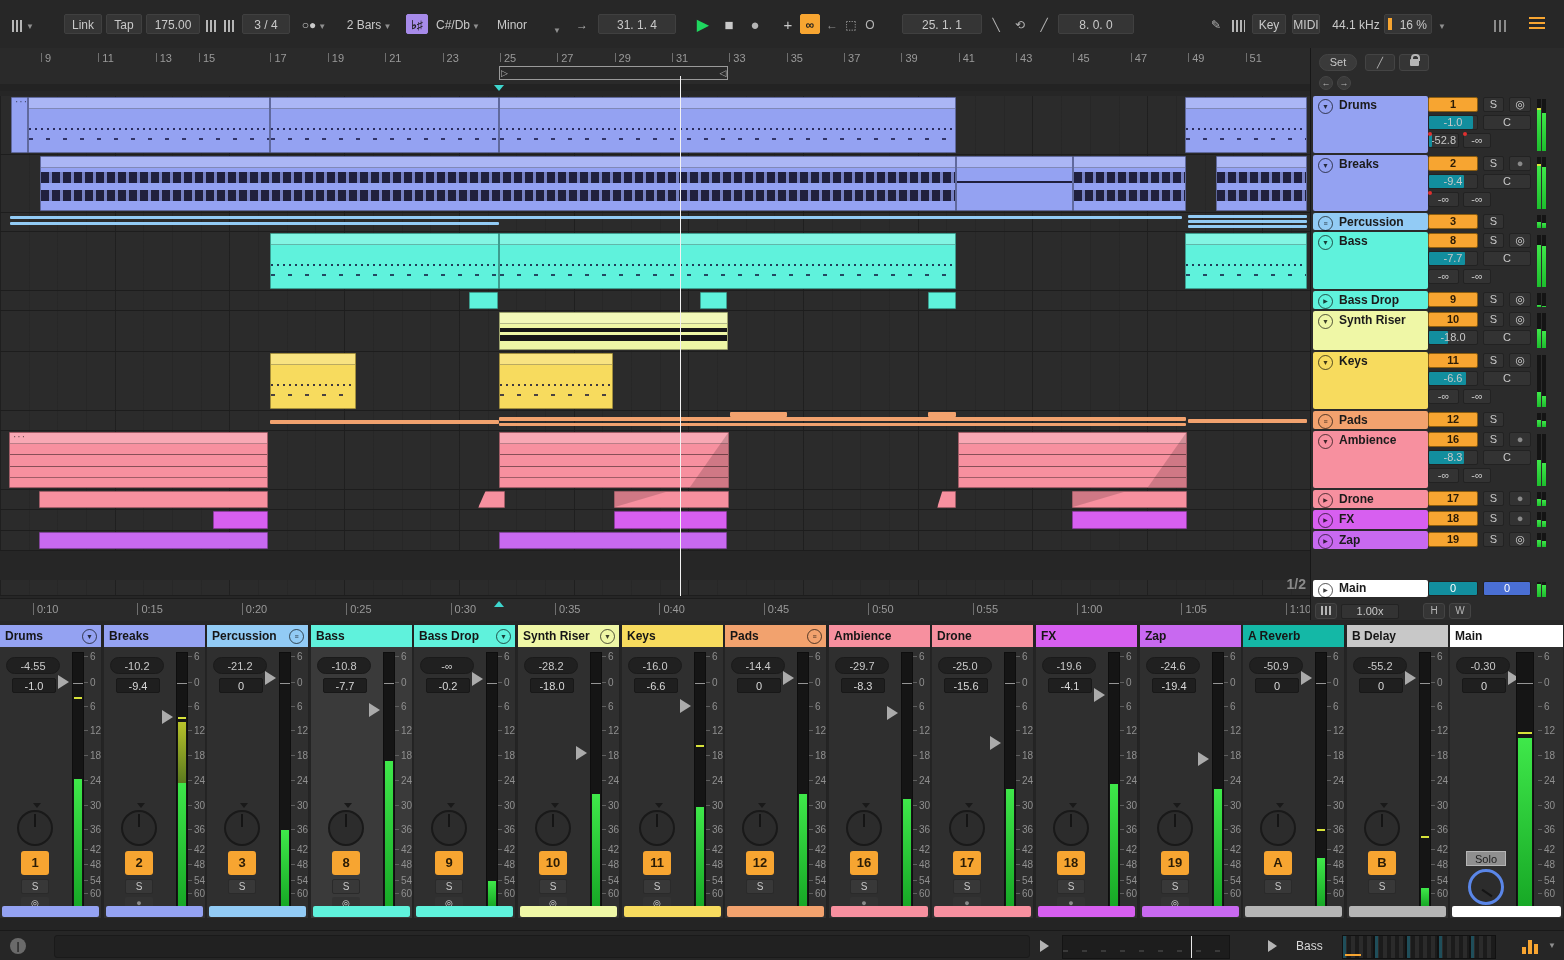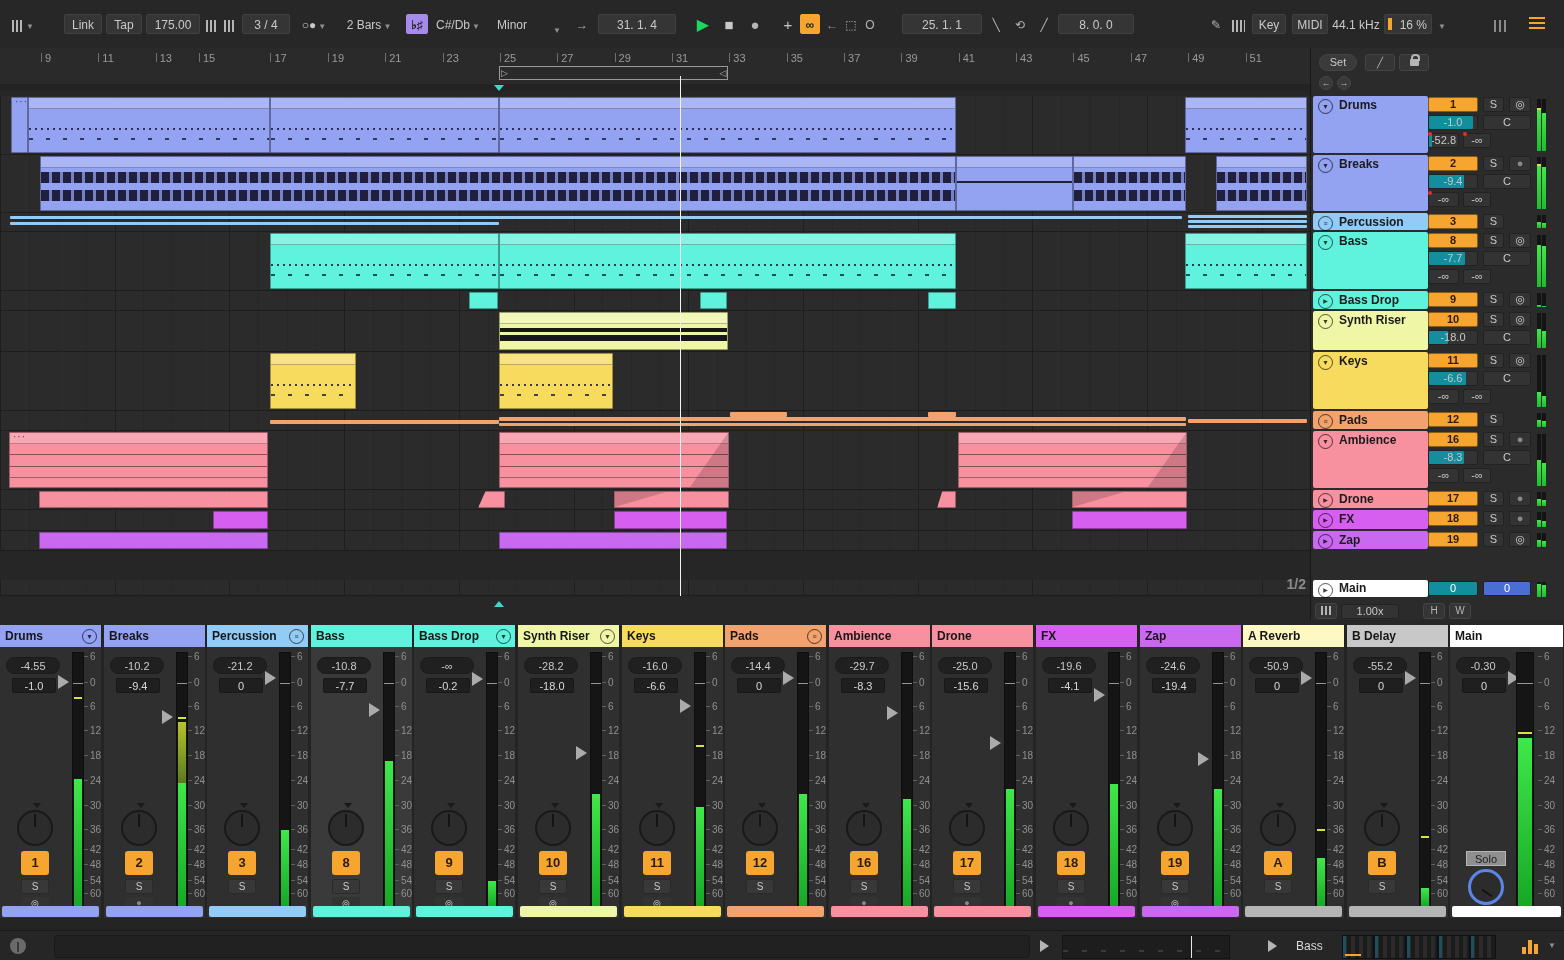--- a/index.html
+++ b/index.html
@@ -150,21 +150,21 @@
     <span class="tb flat" style="left:842px;width:18px;color:#b5b5b5;">⬚</span>
     <span class="tb flat" style="left:862px;width:16px;color:#b5b5b5;">O</span>
     <span class="tb" style="left:902px;width:80px;">25. 1. 1</span>
     <span class="tb flat" style="left:986px;width:20px;color:#b5b5b5;">╲</span>
     <span class="tb flat" style="left:1008px;width:24px;color:#b5b5b5;">⟲</span>
     <span class="tb flat" style="left:1034px;width:20px;color:#b5b5b5;">╱</span>
     <span class="tb" style="left:1058px;width:76px;">8. 0. 0</span>
     <span class="tb flat" style="left:1206px;width:20px;color:#b5b5b5;">✎</span>
     <span class="tb flat" style="left:1228px;width:20px;"><span class="icon-bars" style="width:13px;"></span></span>
     <span class="tb" style="left:1252px;width:34px;">Key</span>
-    <span class="tb" style="left:1292px;width:36px;">MIDI</span>
+    <span class="tb" style="left:1292px;width:28px;">MIDI</span>
     <span class="tb flat" style="left:1330px;width:52px;">44.1 kHz</span>
     <span class="tb" style="left:1384px;width:48px;text-align:right;padding-right:4px;"><span style="position:absolute;left:3px;top:3px;width:4px;height:12px;background:#F7A531;"></span><span>16 %</span></span>
     <span class="tb flat" style="left:1434px;width:14px;"><span class="caret">▼</span></span>
     <span class="tb flat" style="left:1492px;width:16px;"><span class="icon-bars" style="background:repeating-linear-gradient(90deg,#8a8a8a 0 2px,transparent 2px 5px);"></span></span>
     <span class="tb flat" style="left:1524px;width:26px;"><span style="display:inline-block;width:16px;height:12px;background:repeating-linear-gradient(0deg,#F7A531 0 2px,transparent 2px 5px);"></span></span>
   </div>
 
   <div id="ruler">
     <div id="loopbrace" style="left: 498.88px; width: 229.44px;">
         <span class="lb-l">▷</span>
@@ -340,20 +340,35 @@
       </div>
       <div class="trow" style="top: 440px; height: 20px;">
         <div class="clip k-plain" style="left: 39px; width: 229px; background-color: rgb(200, 105, 240);"></div>
         <div class="clip k-plain" style="left: 499px; width: 228px; background-color: rgb(200, 105, 240);"></div>
       </div>
       <div class="trow" style="top: 489px; height: 16px;"></div>
     </div>
   <div id="playhead"></div>
   <div id="pageind">1/2</div>
 
+  <div id="timeruler">
+      <div class="tlabel" style="left: 33px;">0:10</div>
+      <div class="tlabel" style="left: 137.4px;">0:15</div>
+      <div class="tlabel" style="left: 241.8px;">0:20</div>
+      <div class="tlabel" style="left: 346.2px;">0:25</div>
+      <div class="tlabel" style="left: 450.6px;">0:30</div>
+      <div class="tlabel" style="left: 555px;">0:35</div>
+      <div class="tlabel" style="left: 659.4px;">0:40</div>
+      <div class="tlabel" style="left: 763.8px;">0:45</div>
+      <div class="tlabel" style="left: 868.2px;">0:50</div>
+      <div class="tlabel" style="left: 972.6px;">0:55</div>
+      <div class="tlabel" style="left: 1077px;">1:00</div>
+      <div class="tlabel" style="left: 1181.4px;">1:05</div>
+      <div class="tlabel" style="left: 1285.8px;">1:10</div>
+    </div>
   <div class="tri-up" style="left:494px;top:601px;"></div>
 
   <div id="panel">
     <span class="pill" style="left:8px;top:6px;width:38px;height:17px;line-height:15px;">Set</span>
     <span class="sqbtn" style="left:54px;top:6px;width:30px;height:17px;line-height:15px;">╱</span>
     <span class="sqbtn" style="left:88px;top:6px;width:30px;height:17px;"><span class="lockico" style="margin-top:4px;"></span></span>
     <span class="circbtn" style="left:8px;top:28px;">←</span>
     <span class="circbtn" style="left:26px;top:28px;">→</span>
     <div id="theaders">
         <div class="thead" style="top: 48px; height: 57px; background: rgb(148, 162, 242);">
@@ -876,21 +891,21 @@
         <div class="dbl" style="top: 235px;">48</div>
         <div class="dbl" style="top: 251px;">54</div>
         <div class="dbl" style="top: 264px;">60</div>
         <div class="knob"></div>
         <div class="badge">19</div>
         <div class="sbtn">S</div>
         <div class="monbtn" style="color: rgb(221, 221, 221);">◎</div>
         <div class="botbar" style="width: 97px; background: rgb(200, 105, 240);"></div>
       </div>
       <div class="strip" style="left: 1243px; width: 102px;">
-        <div class="shead" style="background: #fef9c3;">A Reverb</div>
+        <div class="shead" style="background: #14b8a6;">A Reverb</div>
         <div class="peak">-50.9</div>
         <div class="vbox">0</div>
         <div class="fhandle" style="top: 46px;"></div>
         <div class="mtrack">
           <div class="zero"></div>
           <div class="g" style="height: 48px;"></div>
           <div class="cap" style="bottom: 76px;"></div>
         </div>
         <div class="dbl" style="top: 27px;">6</div>
         <div class="dbl" style="top: 53px;">0</div>

